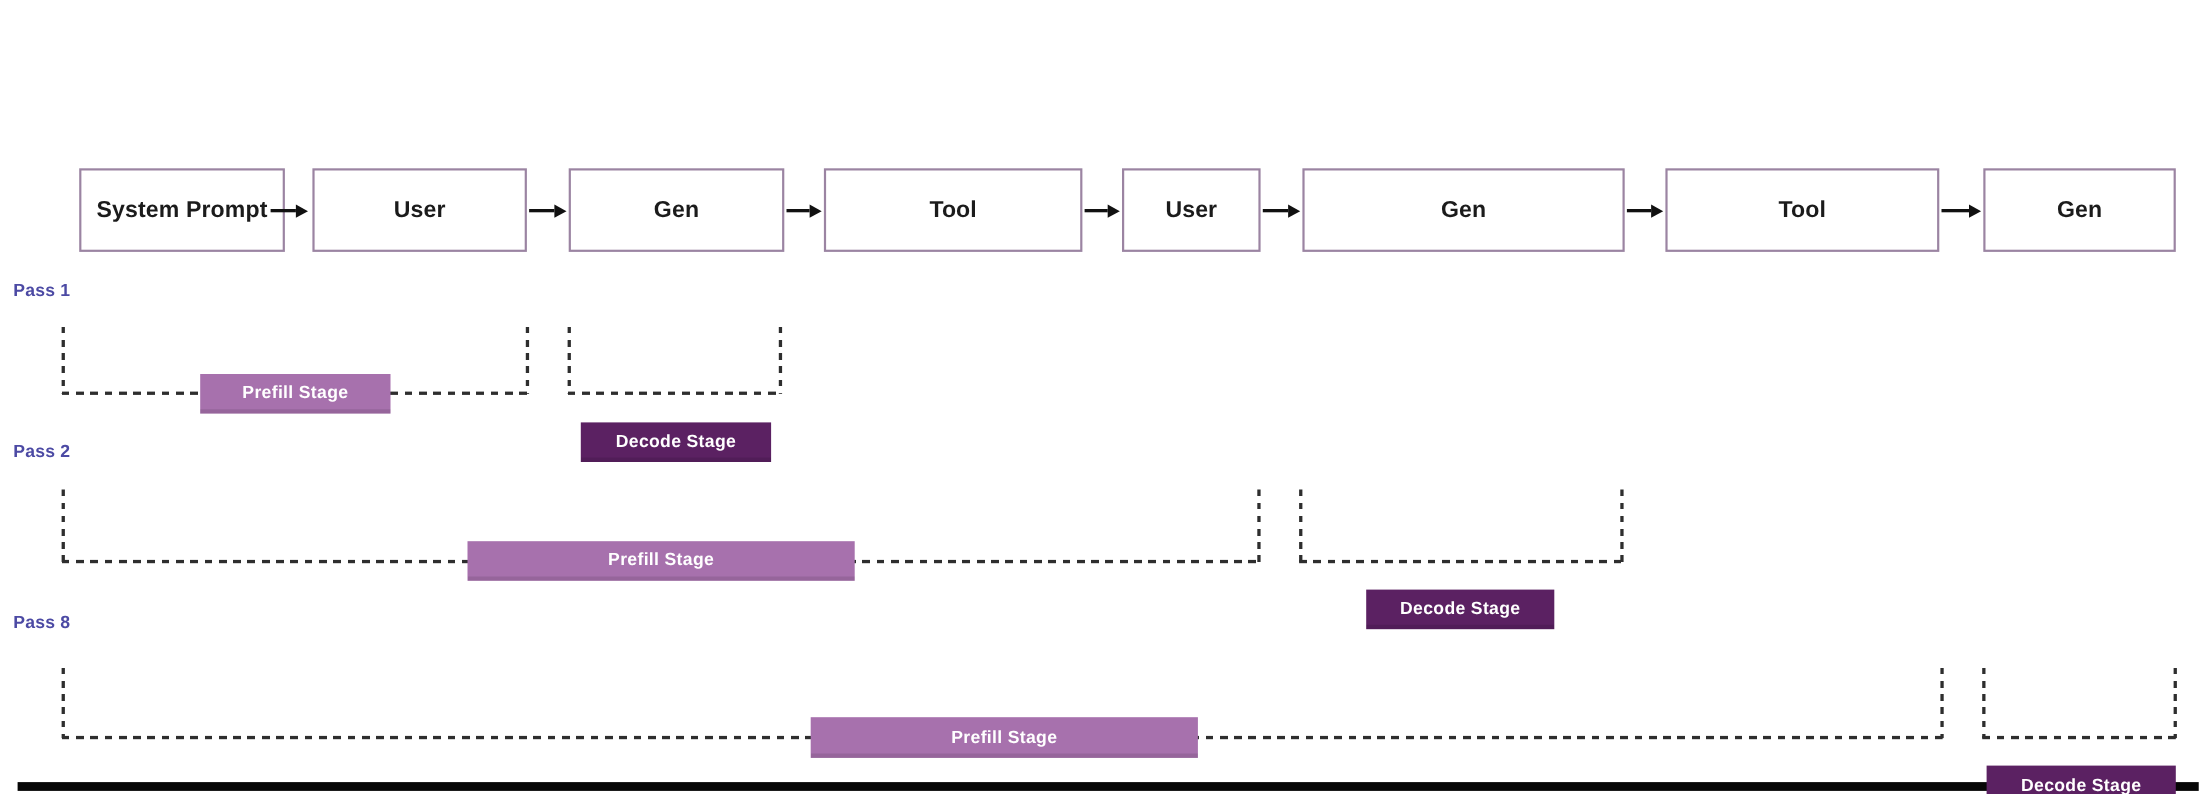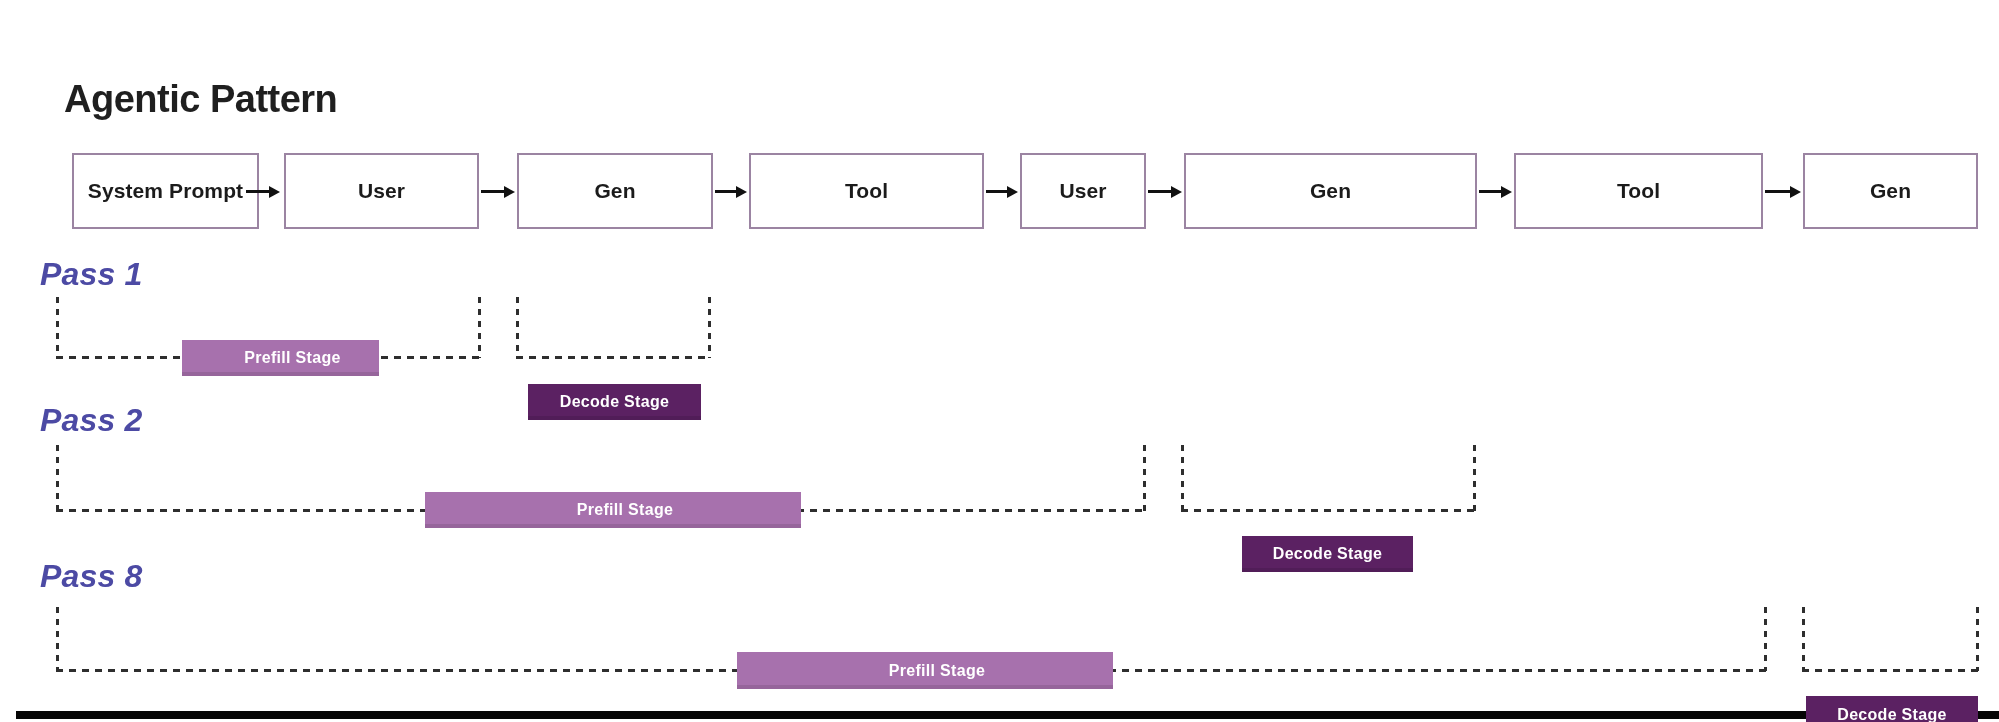--- a/index.html
+++ b/index.html
@@ -34,59 +34,57 @@
   }
   .arrow .shaft{flex:1;height:3px;background:#111;}
   .arrow .head{
     width:0;height:0;
     border-left:11px solid #111;
     border-top:6.5px solid transparent;
     border-bottom:6.5px solid transparent;
   }
   
   .pass-label{
-    position:absolute;left:40px;
-    font-size:32px;font-weight:700;
+    position:absolute;left:12px;
+    font-size:16px;font-weight:700;
     color:var(--pass-label,#4c4aa4);
     letter-spacing:0.2px;
-    font-style:italic;
   }
   
   .vdash{
     position:absolute;width:2.5px;
     background:repeating-linear-gradient(180deg,var(--dash-line,#2e2e2e) 0 6px,transparent 6px 12px);
   }
   .hdash{
     position:absolute;height:2.5px;
     background:repeating-linear-gradient(90deg,var(--dash-line,#2e2e2e) 0 7px,transparent 7px 13px);
   }
   
   .stage-bar{
     position:absolute;height:36px;z-index:2;
     display:flex;align-items:center;justify-content:center;
     box-shadow:inset 0 -4px 0 rgba(0,0,0,0.10);
   }
   .stage-bar span{
     color:#ffffff;font-size:16px;font-weight:700;letter-spacing:0.3px;
     white-space:nowrap;
   }
-  .prefill{background:var(--prefill-bar,#a771ad);padding-left:24px;}
+  .prefill{background:var(--prefill-bar,#a771ad);}
   .decode{background:var(--decode-bar,#5b2162);margin-top:44px;}
   
   .bottom-rule{
     position:absolute;left:16px;top:711px;width:1983px;height:8px;
     background:#060606;
   }
 </style>
 </head>
 <body>
 
 <div class="canvas">
 
-  <h1 class="title">Agentic Pattern</h1>
 
   <div class="fbox" style="left:72px;width:187px">
       <span>System Prompt</span>
     </div>
   <div class="arrow" style="left:246px;width:34px">
       <span class="shaft"></span>
       <span class="head"></span>
     </div>
   <div class="fbox" style="left:284px;width:195px">
       <span>User</span>

